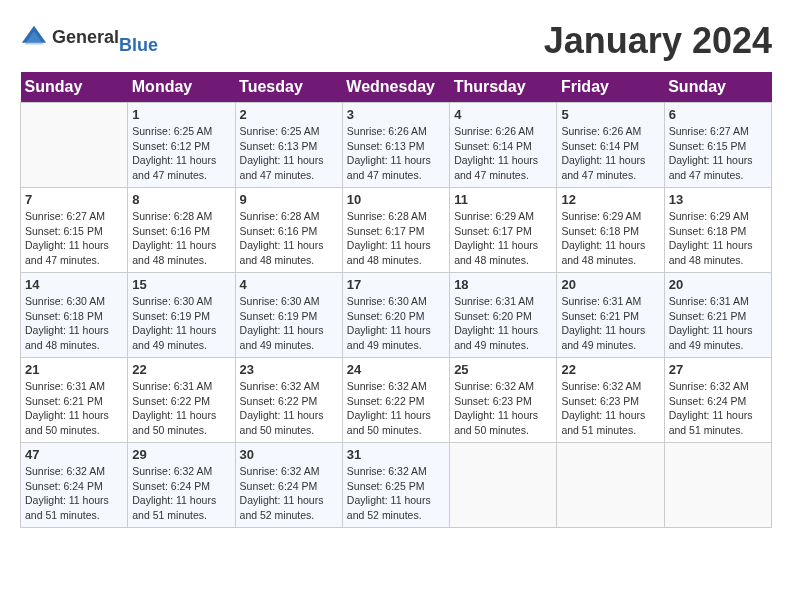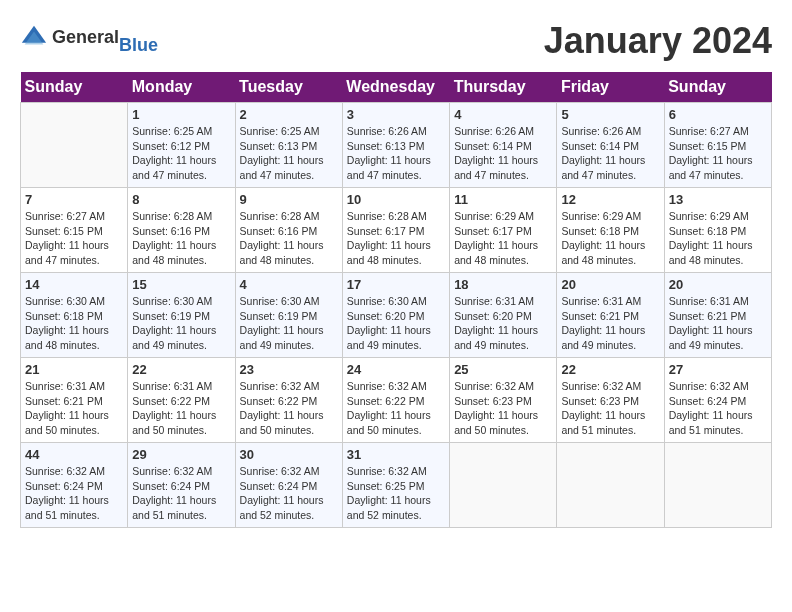--- a/index.html
+++ b/index.html
@@ -296,21 +296,21 @@
         </td>
         <td>
           <span class="day-number">27</span>
           <div class="day-info" style="white-space: pre-line;">Sunrise: 6:32 AM
 Sunset: 6:24 PM
 Daylight: 11 hours and 51 minutes.</div>
         </td>
       </tr>
       <tr>
         <td>
-          <span class="day-number">44</span>
+          <span class="day-number">47</span>
           <div class="day-info" style="white-space: pre-line;">Sunrise: 6:32 AM
 Sunset: 6:24 PM
 Daylight: 11 hours and 51 minutes.</div>
         </td>
         <td>
           <span class="day-number">29</span>
           <div class="day-info" style="white-space: pre-line;">Sunrise: 6:32 AM
 Sunset: 6:24 PM
 Daylight: 11 hours and 51 minutes.</div>
         </td>

